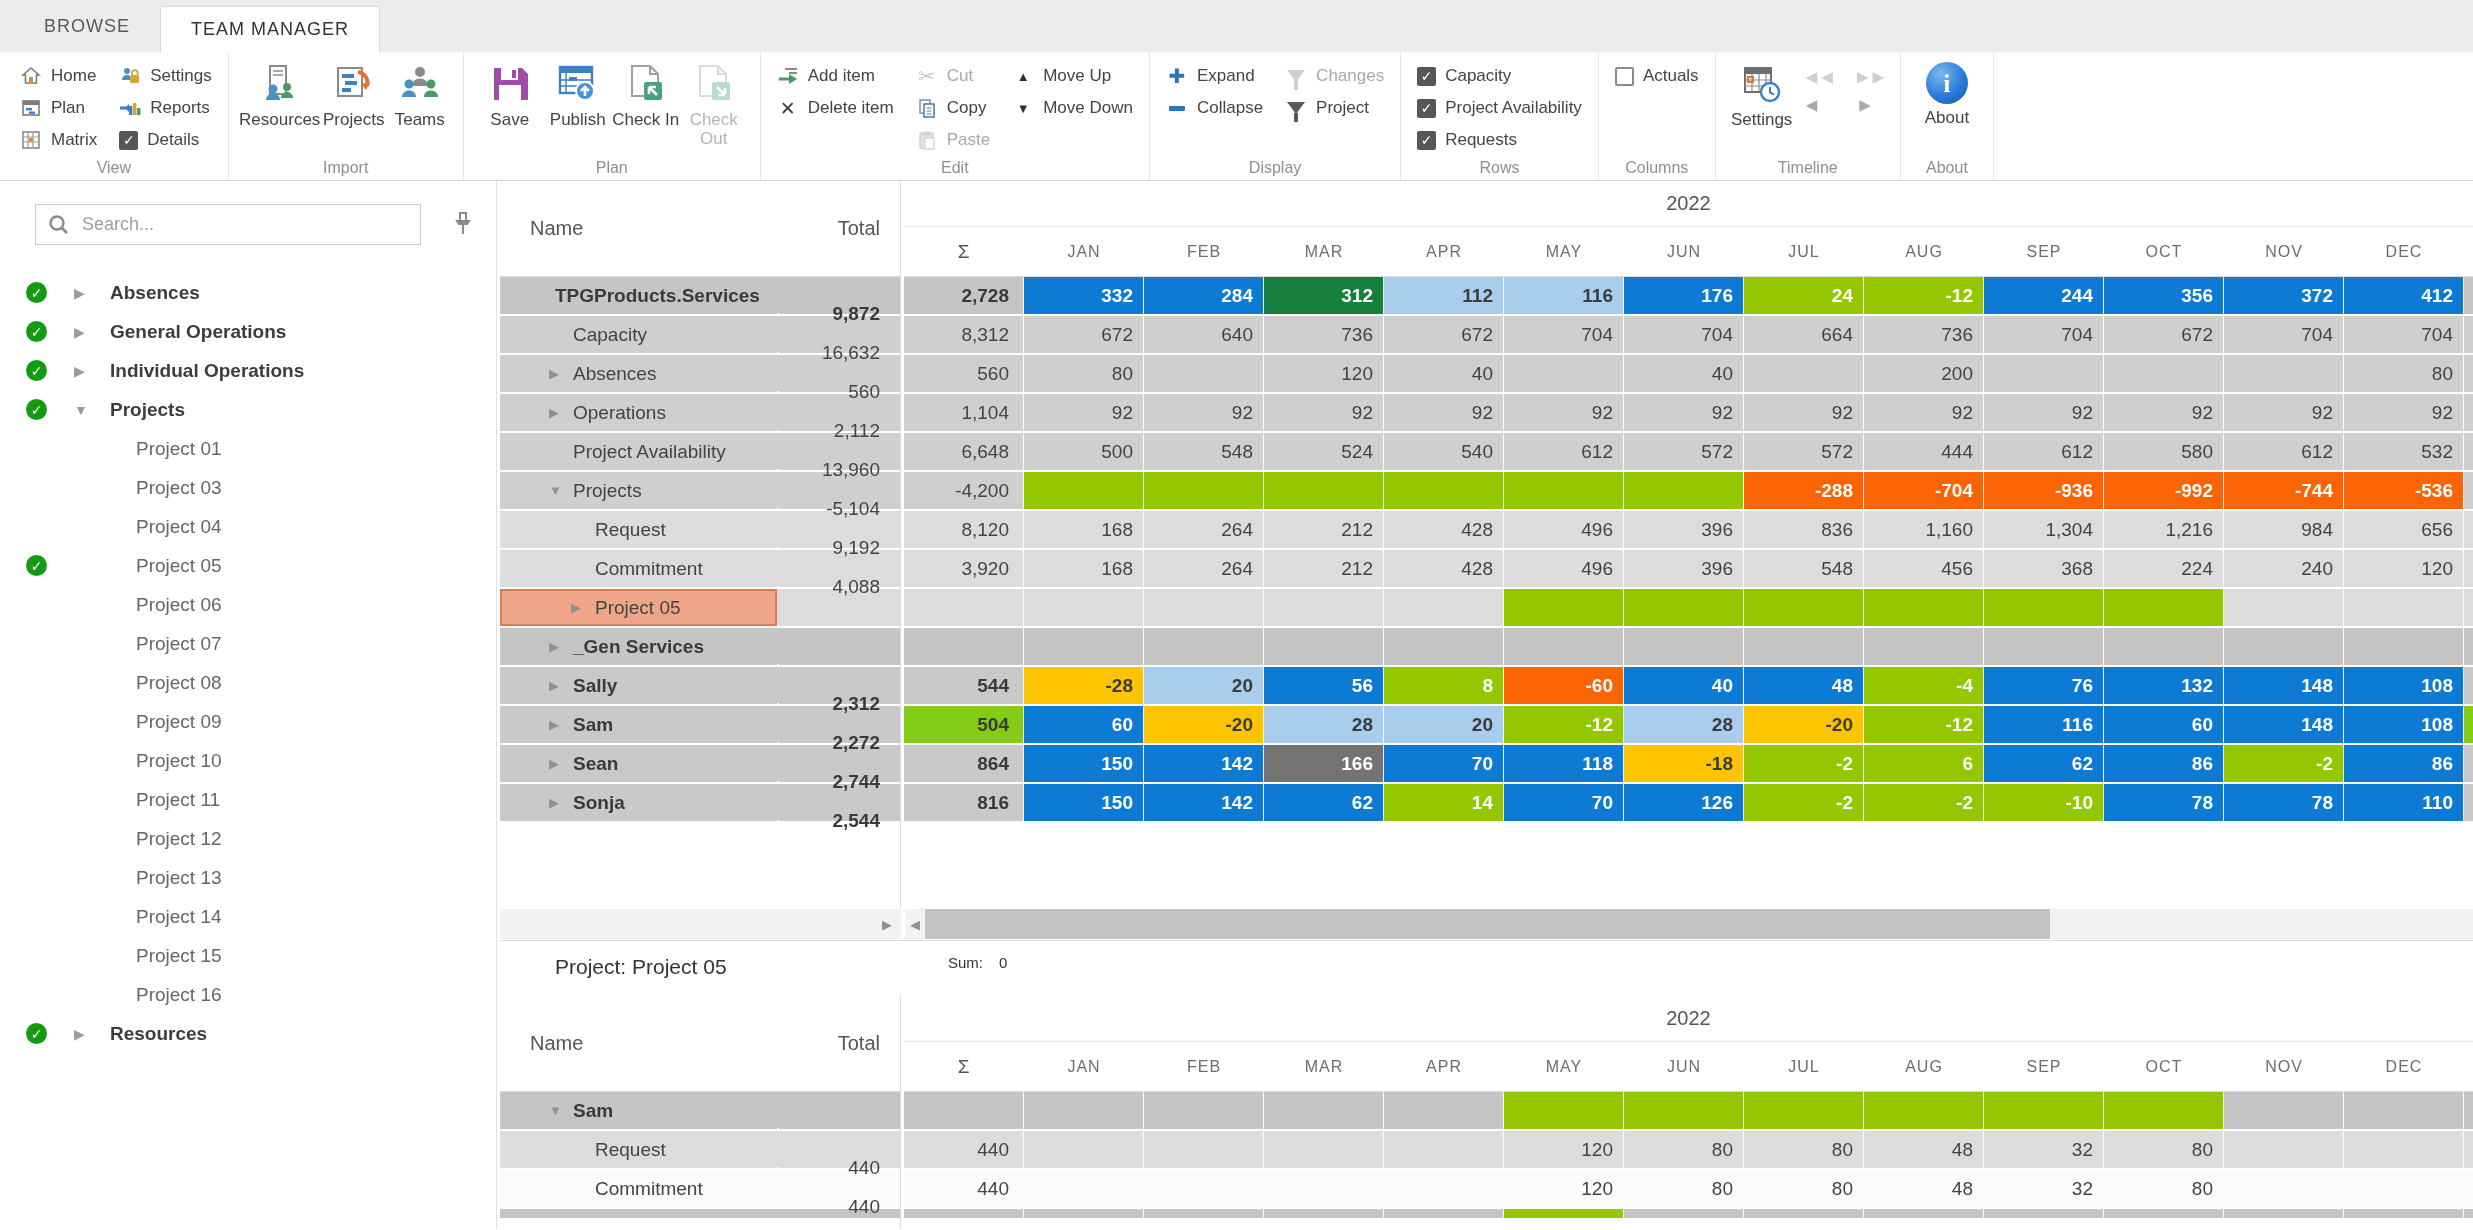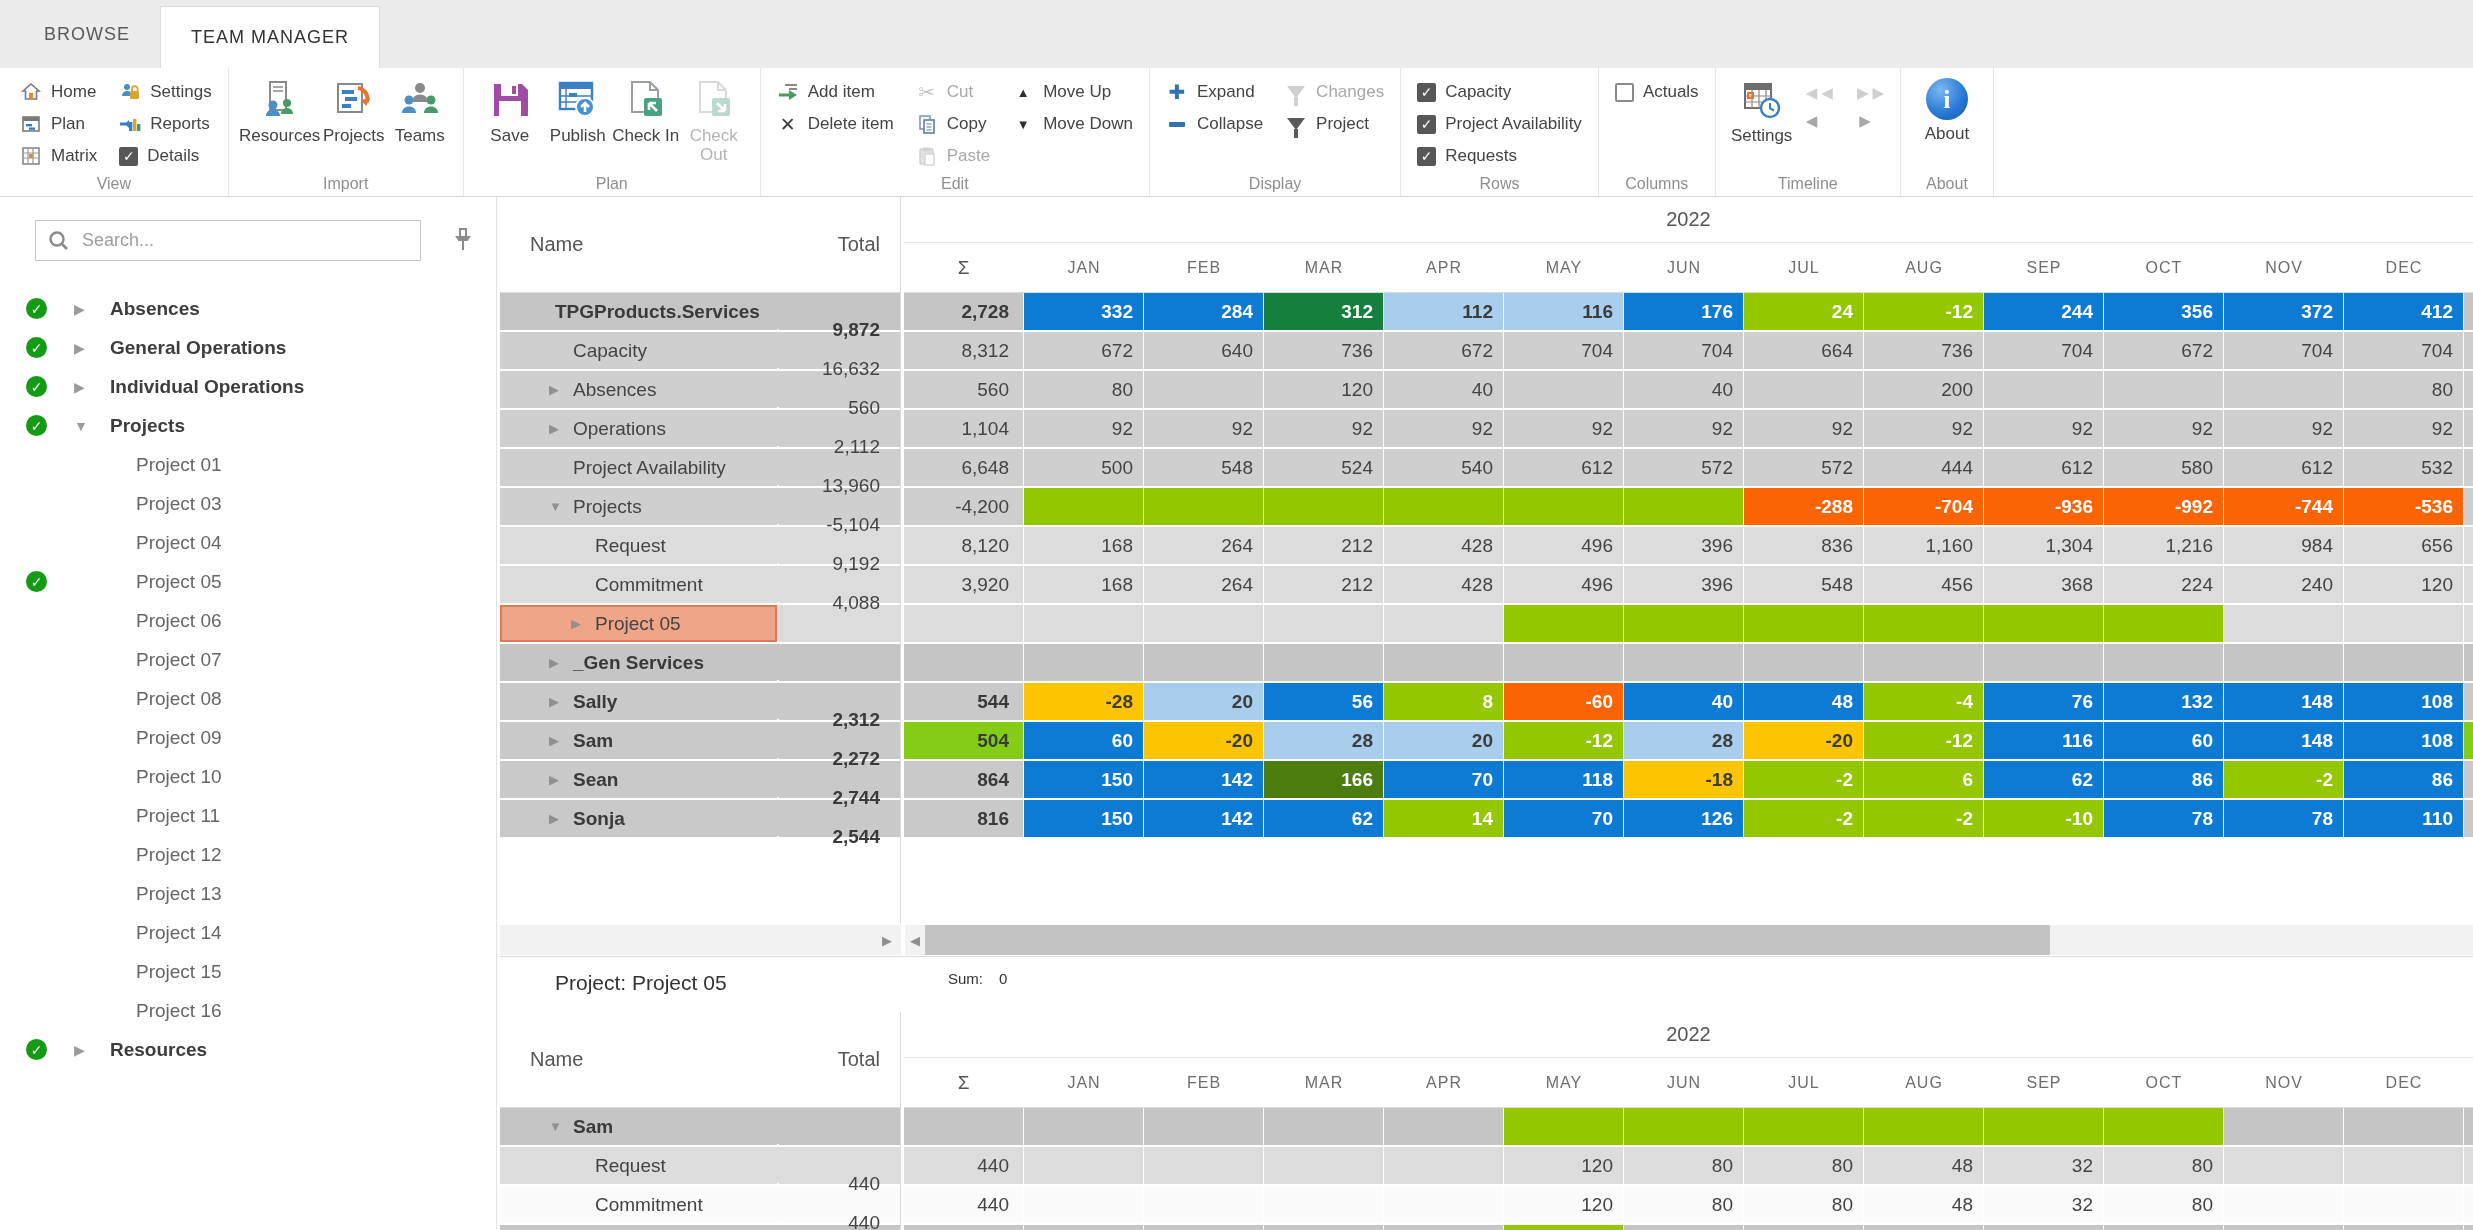--- a/index.html
+++ b/index.html
@@ -1,20 +1,20 @@
 <!DOCTYPE html>
 <html><head>
 <meta charset="utf-8">
 <style>
   * { box-sizing: border-box; margin: 0; padding: 0; }
   html,body { width:2473px; height:1230px; overflow:hidden; background:#fff;
     font-family:"Liberation Sans","DejaVu Sans",sans-serif; color:#444; }
 
   
-  .tabstrip { height:68px; background:#ececec; display:flex; align-items:stretch; }
+  .tabstrip { height:52px; background:#ececec; display:flex; align-items:stretch; }
   .tab { padding:0 30px; display:flex; align-items:center; font-size:18px; letter-spacing:1px;
          color:#5a5a5a; cursor:default; }
   .tab.active { background:#fff; border:1px solid #dadada; border-bottom:none; color:#333; margin-top:6px; }
   .tab.first { margin-left:14px; }
   .ribbon-body { height:129px; background:#fff; border-bottom:1px solid #d6d6d6; display:flex; }
   .rgroup { position:relative; border-right:1px solid #e6e6e6; padding:8px 12px 24px 12px; }
   .glabel { position:absolute; bottom:3px; left:0; width:100%; text-align:center;
             font-size:16px; color:#8f8f8f; }
   .smallcols { display:flex; gap:14px; }
   .smallcol { display:flex; flex-direction:column; }
@@ -854,21 +854,21 @@
               <div class="cell colored" style="background: rgb(13, 123, 212); color: rgb(255, 255, 255);">116</div>
               <div class="cell colored" style="background: rgb(13, 123, 212); color: rgb(255, 255, 255);">60</div>
               <div class="cell colored" style="background: rgb(13, 123, 212); color: rgb(255, 255, 255);">148</div>
               <div class="cell colored" style="background: rgb(13, 123, 212); color: rgb(255, 255, 255);">108</div>
               <div class="filler"></div>
             </div>
             <div class="trowgrid" style="background: rgb(201, 201, 201);">
               <div class="cell bold" style="padding-right: 14px;">864</div>
               <div class="cell colored" style="background: rgb(13, 123, 212); color: rgb(255, 255, 255);">150</div>
               <div class="cell colored" style="background: rgb(13, 123, 212); color: rgb(255, 255, 255);">142</div>
-              <div class="cell colored" style="background: #4d7c0f; color: rgb(255, 255, 255);">166</div>
+              <div class="cell colored" style="background: #737373; color: rgb(255, 255, 255);">166</div>
               <div class="cell colored" style="background: rgb(13, 123, 212); color: rgb(255, 255, 255);">70</div>
               <div class="cell colored" style="background: rgb(13, 123, 212); color: rgb(255, 255, 255);">118</div>
               <div class="cell colored" style="background: rgb(253, 196, 1); color: rgb(60, 60, 60);">-18</div>
               <div class="cell colored" style="background: rgb(148, 199, 0); color: rgb(255, 255, 255);">-2</div>
               <div class="cell colored" style="background: rgb(148, 199, 0); color: rgb(255, 255, 255);">6</div>
               <div class="cell colored" style="background: rgb(13, 123, 212); color: rgb(255, 255, 255);">62</div>
               <div class="cell colored" style="background: rgb(13, 123, 212); color: rgb(255, 255, 255);">86</div>
               <div class="cell colored" style="background: rgb(148, 199, 0); color: rgb(255, 255, 255);">-2</div>
               <div class="cell colored" style="background: rgb(13, 123, 212); color: rgb(255, 255, 255);">86</div>
               <div class="filler"></div>

